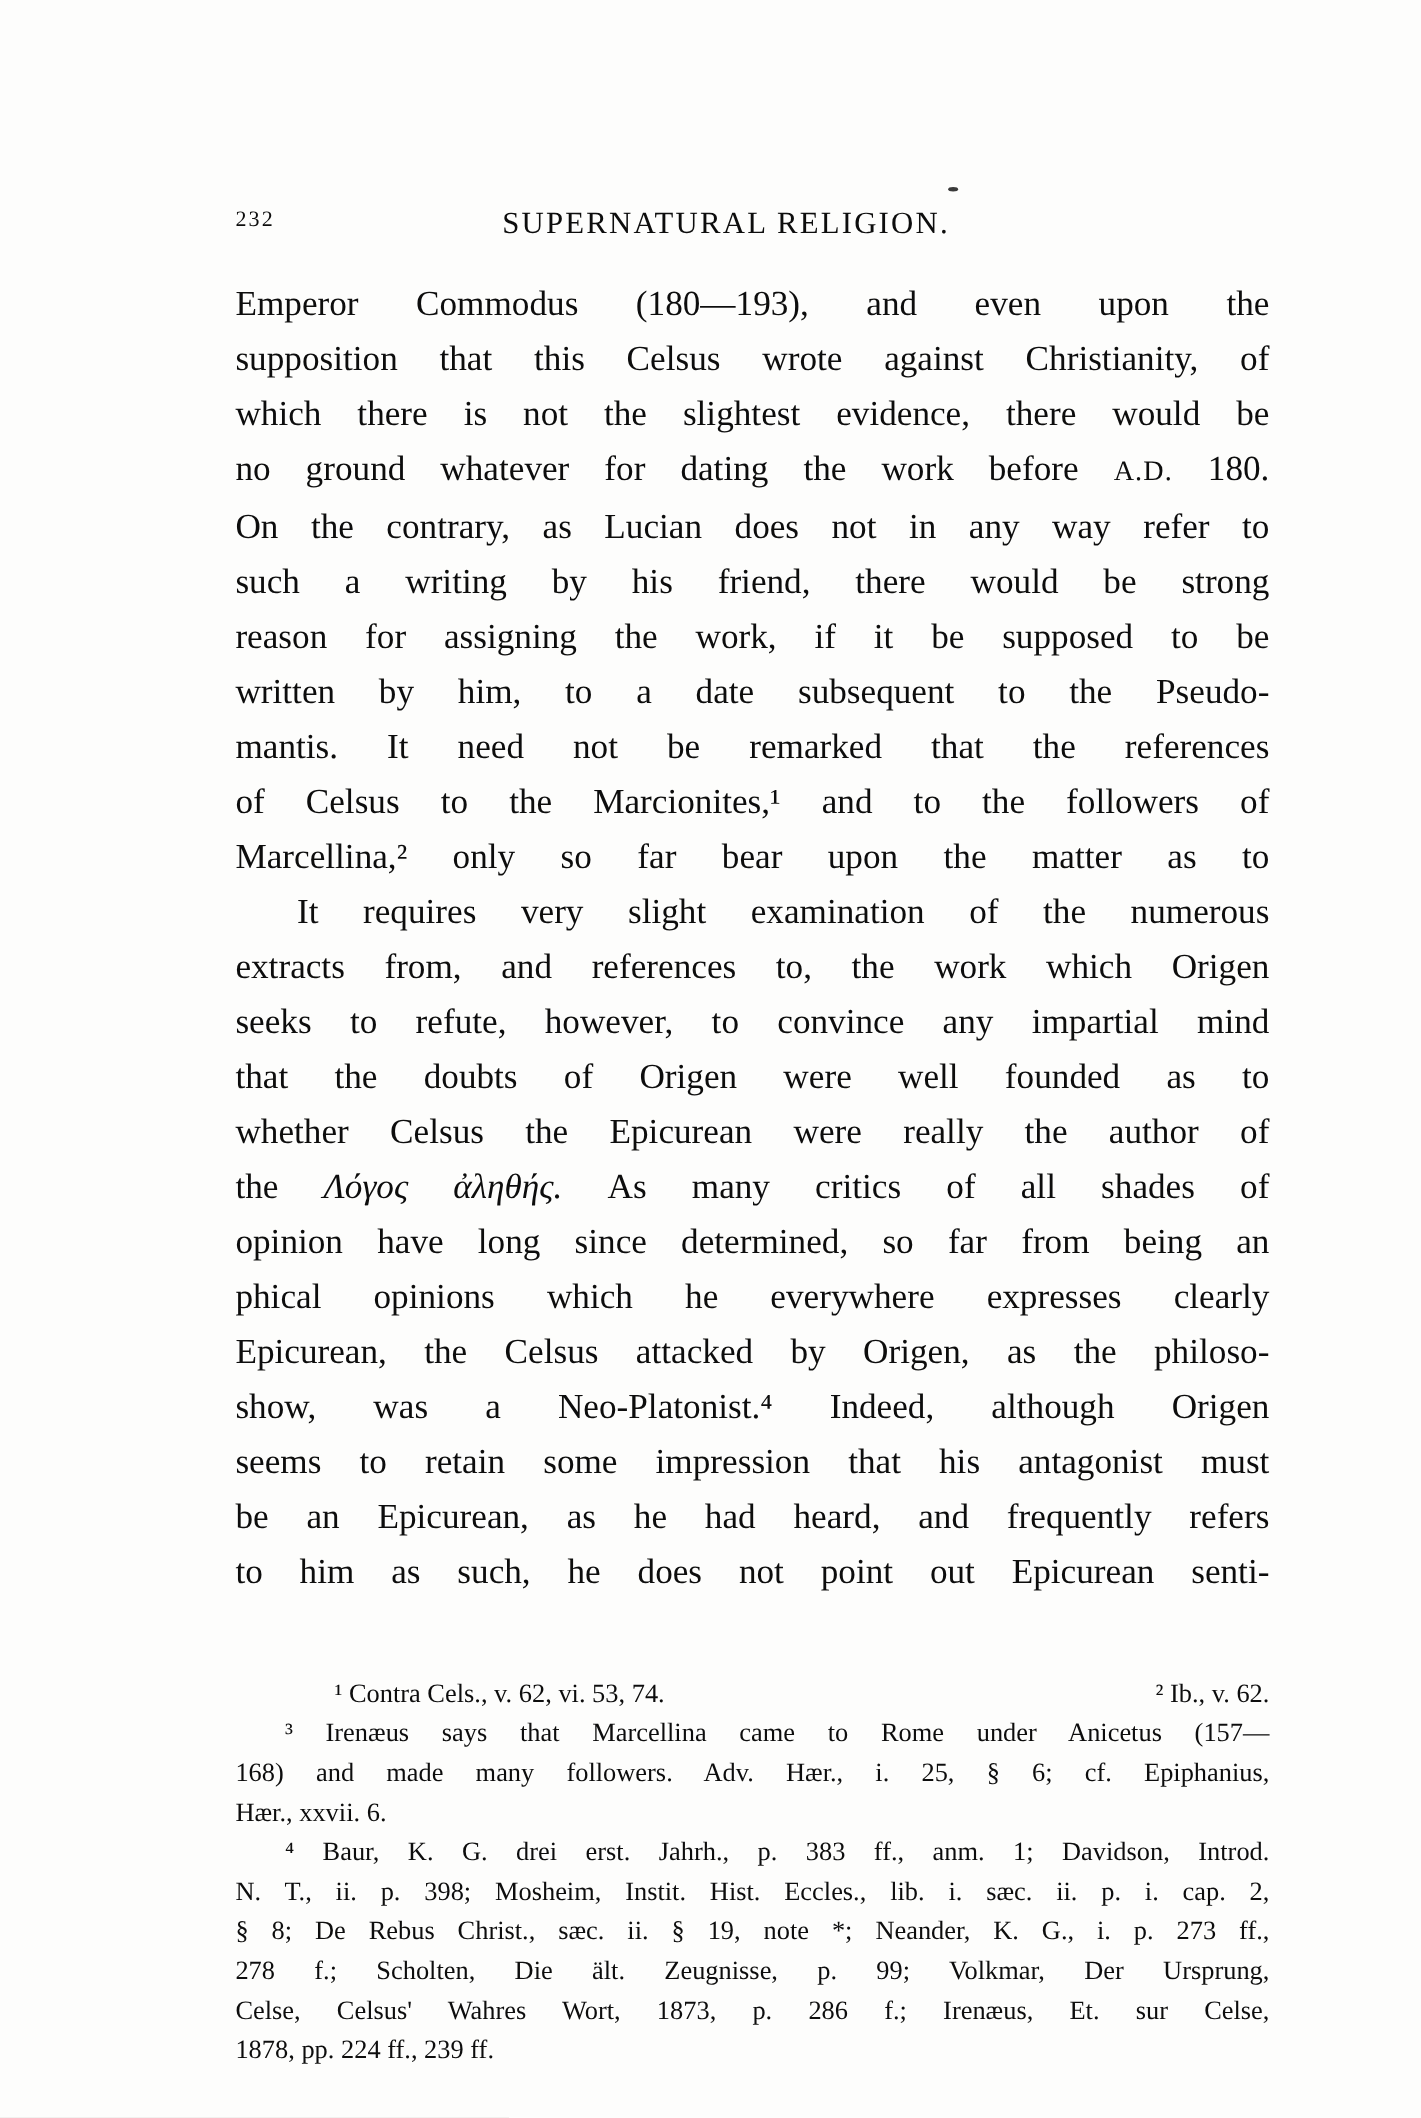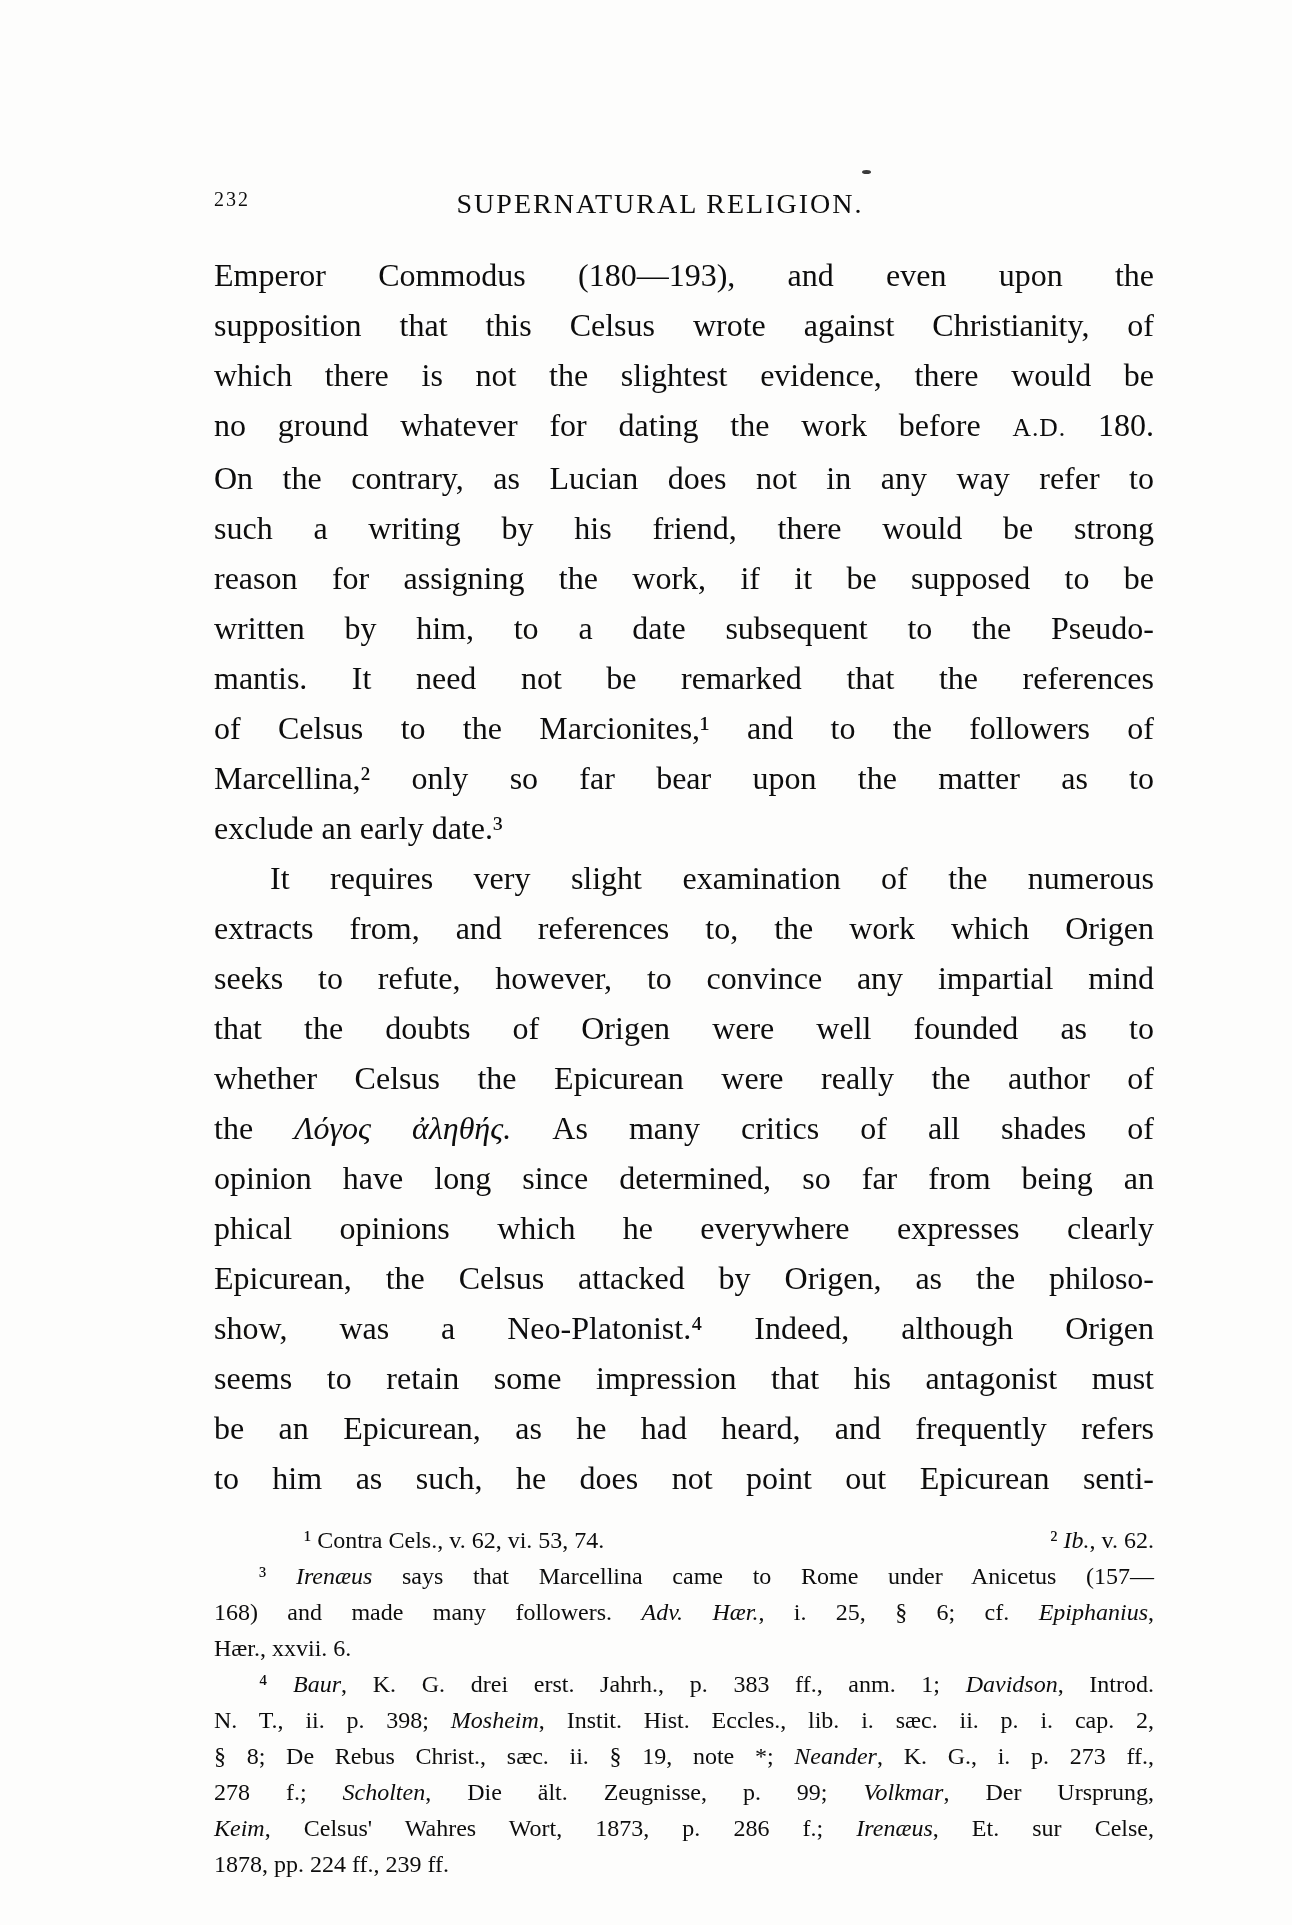--- a/index.html
+++ b/index.html
@@ -35,21 +35,21 @@
     text-align-last:justify;
   }
   .line.nojust{text-align-last:left;}
   .bodytext .line.ind{text-indent:56px;}
   .fnotes .line.ind{text-indent:45px;}
   .line.split{
     display:flex;justify-content:space-between;
     text-indent:0;
   }
   .fnotes .line.split.ind{padding-left:45px;}
-  .it{font-style:italic;}
+  .it{}
   .gr{font-style:italic;margin-top:48px;}
   .sc{font-size:0.8em;letter-spacing:1px;}
   .speck{
     position:absolute;left:862px;top:170px;
     width:9px;height:4px;background:#3a3a3a;border-radius:50%;
   }
 </style>
 </head>
 <body>
 
@@ -65,21 +65,20 @@
       <div class="line"><span>supposition that this Celsus wrote against Christianity, of</span></div>
       <div class="line"><span>which there is not the slightest evidence, there would be</span></div>
       <div class="line"><span>no ground whatever for dating the work before </span><span class="sc">A.D.</span><span> 180.</span></div>
       <div class="line"><span>On the contrary, as Lucian does not in any way refer to</span></div>
       <div class="line"><span>such a writing by his friend, there would be strong</span></div>
       <div class="line"><span>reason for assigning the work, if it be supposed to be</span></div>
       <div class="line"><span>written by him, to a date subsequent to the Pseudo-</span></div>
       <div class="line"><span>mantis. It need not be remarked that the references</span></div>
       <div class="line"><span>of Celsus to the Marcionites,¹ and to the followers of</span></div>
       <div class="line"><span>Marcellina,² only so far bear upon the matter as to</span></div>
-      <div class="line nojust"><span>exclude an early date.³</span></div>
       <div class="line ind"><span>It requires very slight examination of the numerous</span></div>
       <div class="line"><span>extracts from, and references to, the work which Origen</span></div>
       <div class="line"><span>seeks to refute, however, to convince any impartial mind</span></div>
       <div class="line"><span>that the doubts of Origen were well founded as to</span></div>
       <div class="line"><span>whether Celsus the Epicurean were really the author of</span></div>
       <div class="line"><span>the </span><span class="gr">Λόγος ἀληθής.</span><span> As many critics of all shades of</span></div>
       <div class="line"><span>opinion have long since determined, so far from being an</span></div>
       <div class="line"><span>phical opinions which he everywhere expresses clearly</span></div>
       <div class="line"><span>Epicurean, the Celsus attacked by Origen, as the philoso-</span></div>
       <div class="line"><span>show, was a Neo-Platonist.⁴ Indeed, although Origen</span></div>
@@ -93,16 +92,16 @@
         <span><span>¹ Contra Cels., v. 62, vi. 53, 74.</span></span>
         <span><span>² </span><span class="it">Ib.</span><span>, v. 62.</span></span>
       </div>
       <div class="line ind"><span>³ </span><span class="it">Irenæus</span><span> says that Marcellina came to Rome under Anicetus (157—</span></div>
       <div class="line"><span>168) and made many followers. </span><span class="it">Adv. Hær.</span><span>, i. 25, § 6; cf. </span><span class="it">Epiphanius</span><span>,</span></div>
       <div class="line nojust"><span>Hær., xxvii. 6.</span></div>
       <div class="line ind"><span>⁴ </span><span class="it">Baur</span><span>, K. G. drei erst. Jahrh., p. 383 ff., anm. 1; </span><span class="it">Davidson</span><span>, Introd.</span></div>
       <div class="line"><span>N. T., ii. p. 398; </span><span class="it">Mosheim</span><span>, Instit. Hist. Eccles., lib. i. sæc. ii. p. i. cap. 2,</span></div>
       <div class="line"><span>§ 8; De Rebus Christ., sæc. ii. § 19, note *; </span><span class="it">Neander</span><span>, K. G., i. p. 273 ff.,</span></div>
       <div class="line"><span>278 f.; </span><span class="it">Scholten</span><span>, Die ält. Zeugnisse, p. 99; </span><span class="it">Volkmar</span><span>, Der Ursprung,</span></div>
-      <div class="line"><span class="it">Keim</span><span>, Celsus' Wahres Wort, 1873, p. 286 f.; </span><span class="it">Irenæus</span><span>, Et. sur Celse,</span></div>
+      <div class="line"><span class="it">Celse</span><span>, Celsus' Wahres Wort, 1873, p. 286 f.; </span><span class="it">Irenæus</span><span>, Et. sur Celse,</span></div>
       <div class="line nojust"><span>1878, pp. 224 ff., 239 ff.</span></div>
     </div>
 </div>
 
 </body></html>

